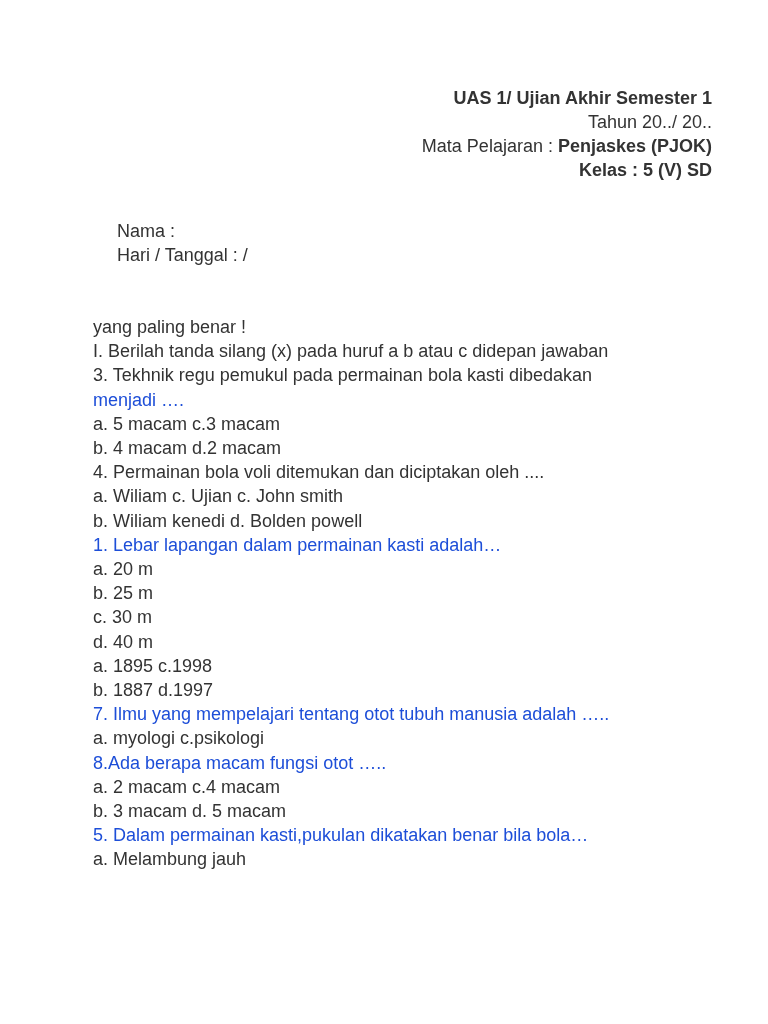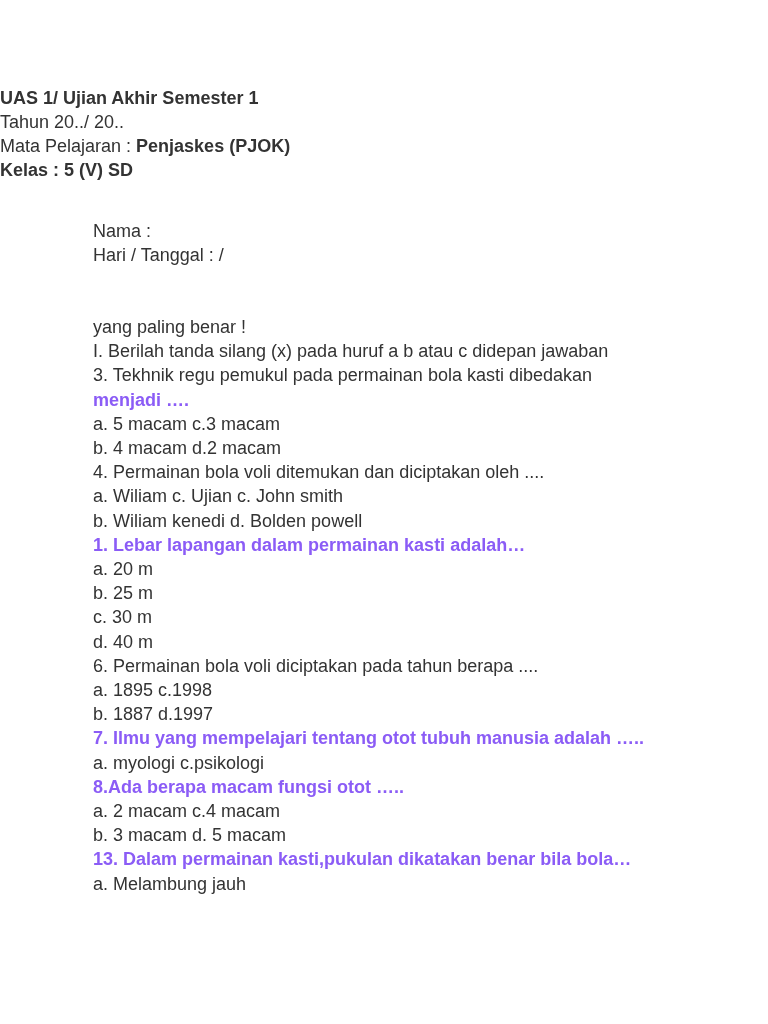--- a/index.html
+++ b/index.html
@@ -21,44 +21,44 @@
       top: 0;
       width: 768px;
       height: 1024px;
       background: #ffffff;
     }
     .header {
       position: absolute;
       top: 86px;
       left: 0;
       width: 712px;
-      text-align: left;
+      text-align: right;
       font-size: 18px;
       line-height: 24px;
     }
     .header .line { display: block; white-space: nowrap; }
     .bold { font-weight: bold; }
     .meta {
       position: absolute;
       left: 93px;
       top: 219px;
       font-size: 18px;
       line-height: 24px;
     }
-    .meta .line { display: block; white-space: nowrap; }
+    .meta .line { display: block; white-space: nowrap; margin-left: 24px; }
     .body {
       position: absolute;
       left: 93px;
       top: 315px;
       width: 580px;
       font-size: 18px;
       line-height: 24.2px;
     }
     .body .line { display: block; white-space: nowrap; }
-    .body .q-bold { font-weight: bold; color: #8b5cf6; }
+    .body .q-bold { font-weight: normal; color: #1d4ed8; }
   </style>
 </head>
 <body>
 
 <div class="page">
 
   <div class="header">
     <span class="line bold">UAS 1/ Ujian Akhir Semester 1</span>
     <span class="line">Tahun 20../ 20..</span>
     <span class="line"><span>Mata Pelajaran : </span><span class="bold">Penjaskes (PJOK)</span></span>
@@ -82,28 +82,27 @@
     <span class="line">4. Permainan bola voli ditemukan dan diciptakan oleh ....</span>
     <span class="line">a. Wiliam c. Ujian c. John smith</span>
     <span class="line">b. Wiliam kenedi d. Bolden powell</span>
 
     <span class="line q-bold">1. Lebar lapangan dalam permainan kasti adalah…</span>
     <span class="line">a. 20 m</span>
     <span class="line">b. 25 m</span>
     <span class="line">c. 30 m</span>
     <span class="line">d. 40 m</span>
 
-    <span class="line">6. Permainan bola voli diciptakan pada tahun berapa ....</span>
     <span class="line">a. 1895 c.1998</span>
     <span class="line">b. 1887 d.1997</span>
 
     <span class="line q-bold">7. Ilmu yang mempelajari tentang otot tubuh manusia adalah …..</span>
     <span class="line">a. myologi c.psikologi</span>
 
     <span class="line q-bold">8.Ada berapa macam fungsi otot …..</span>
     <span class="line">a. 2 macam c.4 macam</span>
     <span class="line">b. 3 macam d. 5 macam</span>
 
-    <span class="line q-bold">13. Dalam permainan kasti,pukulan dikatakan benar bila bola…</span>
+    <span class="line q-bold">5. Dalam permainan kasti,pukulan dikatakan benar bila bola…</span>
     <span class="line">a. Melambung jauh</span>
   </div>
 
 </div>
 
 </body></html>

